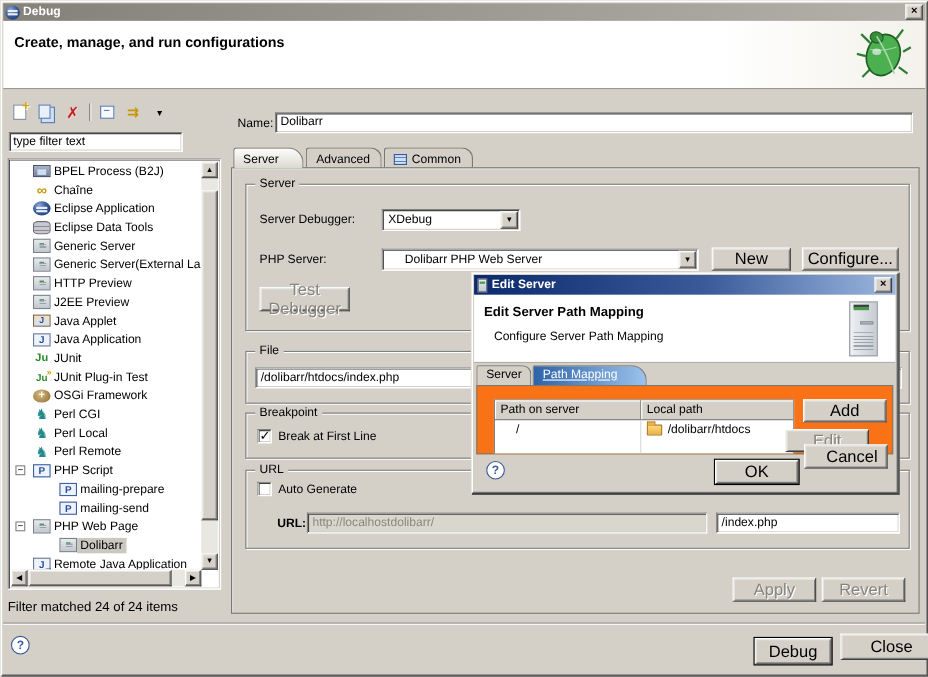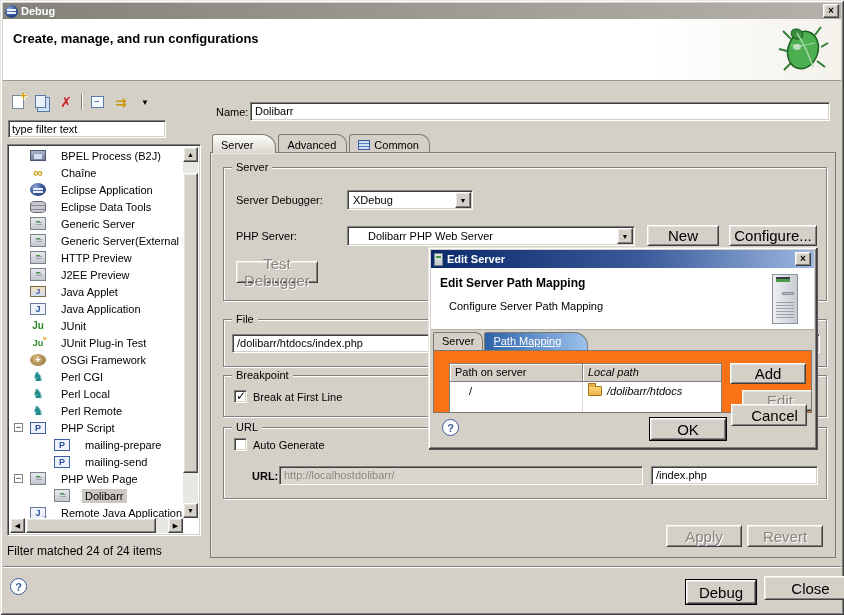--- a/index.html
+++ b/index.html
@@ -45,21 +45,21 @@
     padding:2px 3px; font-size:11px; }
 
   .tree-wrap { position:absolute; left:2px; top:56px; width:194px; height:392px; background:#fff;
     border:1px solid; border-color:#808080 #fff #fff #808080; box-shadow:inset 1px 1px 0 #404040, inset -1px -1px 0 #d4d0c8; }
   .tree-inner { position:absolute; left:2px; top:2px; right:17px; bottom:17px; overflow:hidden; }
   .tree-row { height:17px; display:flex; align-items:center; white-space:nowrap; position:relative; }
   .tree-indent1 { padding-left:20px; }
   .tree-indent2 { padding-left:44px; }
   .expander { position:absolute; left:4px; top:4px; width:9px; height:9px; border:1px solid #808080; background:#fff;
     font-size:9px; line-height:7px; text-align:center; color:#000; }
-  .tree-label { margin-left:12px; padding:1px 3px; }
+  .tree-label { margin-left:0; padding:1px 3px; }
   .tree-row.selected .tree-label { background:#cbc8c1; }
   .ticon { width:16px; height:15px; flex:0 0 16px; display:flex; align-items:center; justify-content:center;
     font-size:9px; font-weight:bold; position:relative; }
   .i-bpel { background:linear-gradient(#aab4c8,#76829c); border:1px solid #4a5670; width:14px; height:11px; }
   .i-bpel::before { content:""; position:absolute; left:3px; top:3px; width:8px; height:5px; background:#cfe0f4; }
   .i-chain { color:#c79600; font-size:13px; }
   .i-chain::before { content:"∞"; }
   .i-eclipse { width:13px; height:13px; border-radius:50%; background:radial-gradient(circle at 35% 30%, #8fa8d8 0%, #3a5a9a 45%, #1a2e6a 100%); overflow:hidden; }
   .i-eclipse::before { content:""; position:absolute; left:3px; right:3px; top:5px; height:2px; background:#e8eefc; box-shadow:0 3px 0 #e8eefc; }
   .i-db { width:12px; height:12px; background:repeating-linear-gradient(#c8c8d0 0 3px,#8a8a96 3px 4px); border:1px solid #6a6a76; border-radius:5px/3px; }
@@ -176,27 +176,27 @@
     background:#f97316; overflow:hidden; }
   .pm-table { position:absolute; left:15px; top:12px; width:273px; background:#fff; border:1px solid #808080; }
   .pm-hrow { display:flex; height:18px; }
   .pm-hcell { background:#d4d0c8; border-right:1px solid #808080; border-bottom:1px solid #808080;
     box-shadow:inset 1px 1px 0 #fff; padding:2px 5px; flex:0 0 auto; }
   .pm-hcell:last-child { border-right:none; }
   .pm-row { display:flex; height:18px; background:#fff; }
   .pm-cell { padding:2px 5px; border-right:1px solid #d8d8d8; display:flex; align-items:center; gap:5px; white-space:nowrap; }
   .pm-cell:last-child { border-right:none; }
   .col-a { width:133px; }
-  .col-b { width:138px;font-style:italic; }
+  .col-b { width:138px; }
   .folder-icon { width:14px; height:10px; background:linear-gradient(#ffd977,#e8b24a); border:1px solid #a8761a;
     border-radius:1px; position:relative; flex:0 0 14px; }
   .folder-icon::before { content:""; position:absolute; left:-1px; top:-4px; width:6px; height:3px; background:#e8b24a;
     border:1px solid #a8761a; border-bottom:none; border-radius:1px 1px 0 0; }
   .btn-add { left:296px; top:12px; width:76px; height:21px; }
-  .btn-edit { left:308px; top:39px; width:76px; height:21px; }
+  .btn-edit { left:280px; top:39px; width:76px; height:21px; }
   .dlg-footer-help { position:absolute; left:14px; top:172px; }
   .btn-ok { left:222px; top:171px; width:76px; height:22px; }
   .btn-cancel { left:303px; top:157px; width:76px; height:22px;padding-left:11px; }
   .dlg-close { margin-left:auto; width:16px; height:14px; background:#d4d0c8; border:1px solid;
     border-color:#fff #404040 #404040 #fff; box-shadow:inset -1px -1px 0 #808080, inset 1px 1px 0 #e8e6e0;
     font-size:10px; font-weight:bold; line-height:12px; text-align:center; }
 
   .lbl { position:absolute; white-space:nowrap; }
 </style>
 </head>

